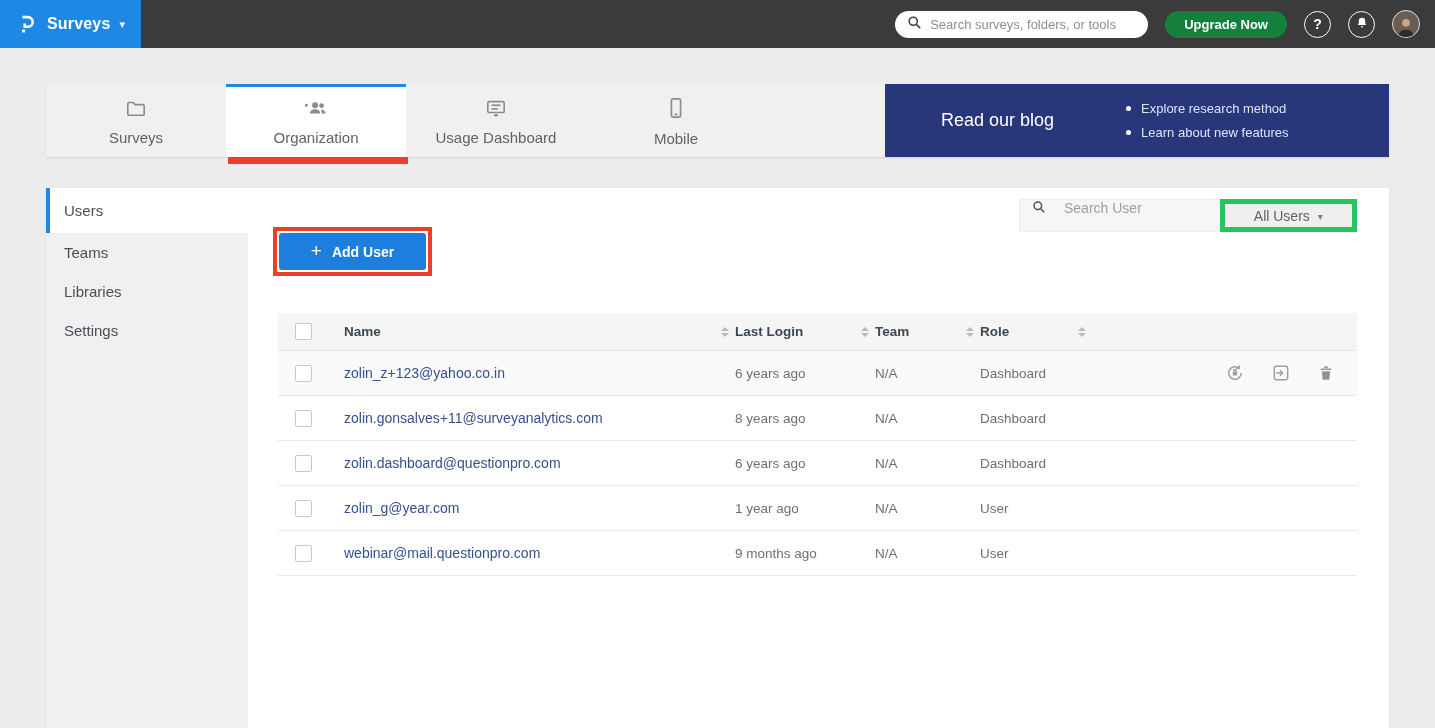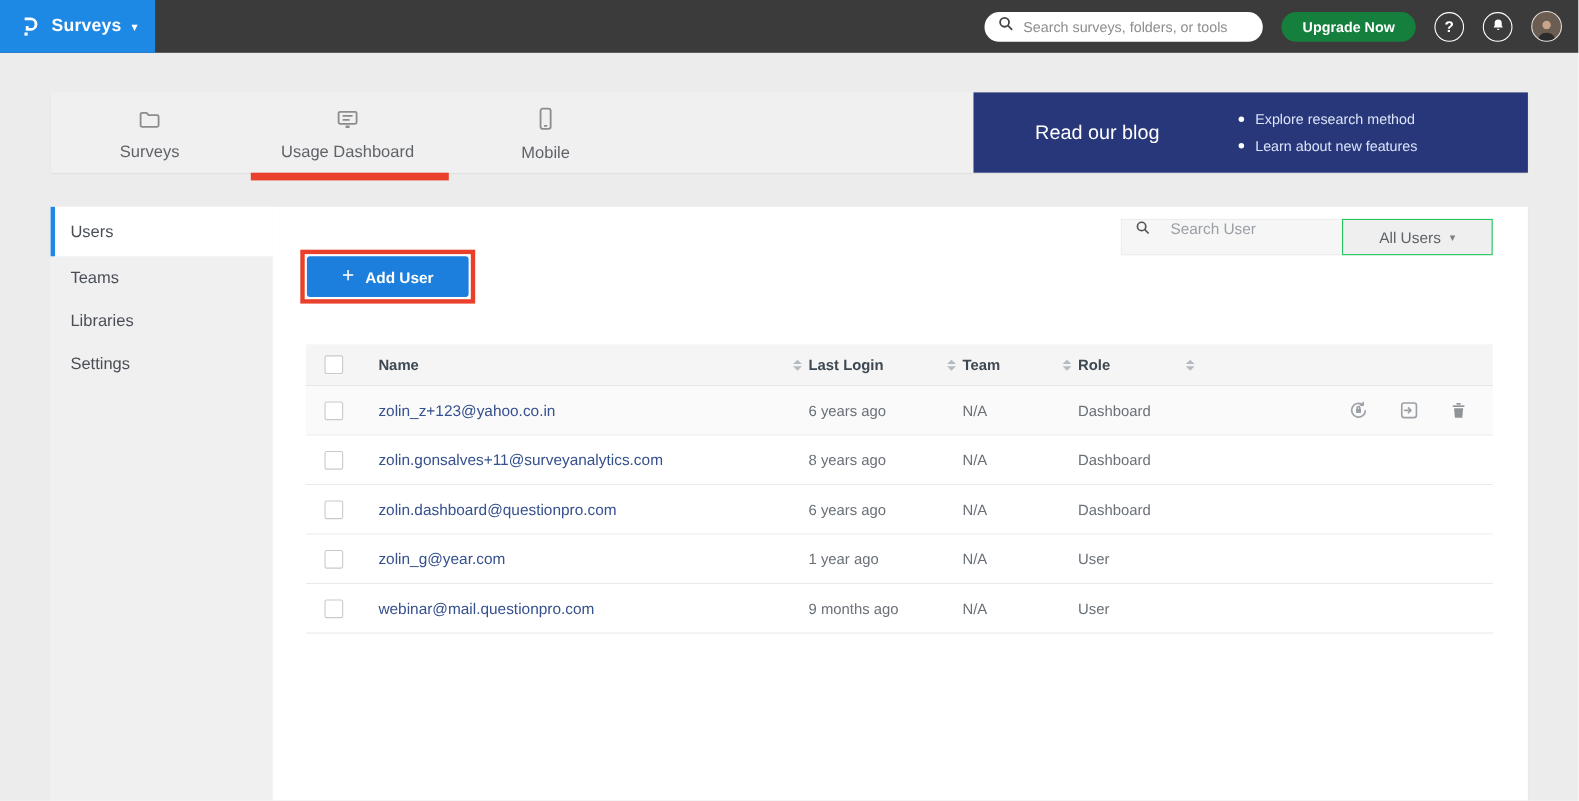--- a/index.html
+++ b/index.html
@@ -37,21 +37,21 @@
   .main-card { margin:31px 46px 0 46px; height:540px; background:#fff; display:flex; box-shadow:0 1px 2px rgba(0,0,0,.10); }
   .side-nav { width:202px; background:#f0f0f0; flex:none; }
   .side-item { height:39px; display:flex; align-items:center; padding-left:18px; font-size:15px; color:#4a4f57; cursor:pointer; }
   .side-item.active { height:45px; background:#fff; border-left:4px solid #1e88e5; padding-left:14px; }
 
   .content { flex:1; position:relative; }
   .toolbar-right { position:absolute; top:11px; right:32px; width:338px; height:33px; display:flex; }
   .user-search { width:203px; background:#f6f6f6; display:flex; align-items:flex-start; gap:18px; padding:0 12px; border:1px solid #ededed; border-right:none; }
   .user-search input { border:none; outline:none; background:transparent; font-size:14px; color:#444; width:100%; font-family:"Liberation Sans",sans-serif; }
   .user-search input::placeholder { color:#9aa0a6; }
-  .user-filter { width:139px; background:#efefef; border:1px solid #22c55e; display:flex; align-items:center; justify-content:center; gap:8px; font-size:14px; color:#5f6368; cursor:pointer; }
+  .user-filter { width:139px; background:#efefef; border:5px solid #22c55e; display:flex; align-items:center; justify-content:center; gap:8px; font-size:14px; color:#5f6368; cursor:pointer; }
   .user-filter .caret { color:#7a7f85; font-size:10px; }
 
   .annotation-box { position:absolute; top:39px; left:25px; border:4px solid #e8402a; padding:2px; }
   .add-user-btn { width:147px; height:37px; background:#1d7fdd; border:none; border-radius:3px; color:#fff; font-size:14px; font-weight:bold; display:flex; align-items:center; justify-content:center; gap:10px; cursor:pointer; font-family:"Liberation Sans",sans-serif; }
   .add-user-btn .plus { font-size:19px; font-weight:normal; margin-top:-2px; }
 
   
   .user-table { position:absolute; top:125px; left:30px; right:32px; }
   .tr { display:flex; align-items:center; }
   .thead { height:38px; background:#f5f5f5; border-bottom:1px solid #e6e6e6; }
@@ -120,20 +120,32 @@
 
 <nav class="tab-card">
   <div class="tab">
     <span>
       <svg width="22" height="20" viewBox="0 0 24 22" fill="none" stroke="#8c8c8c" stroke-width="1.8">
         <path d="M3 6.5a1.5 1.5 0 0 1 1.5-1.5H9l2 2.3h8.5A1.5 1.5 0 0 1 21 8.8v8.7a1.5 1.5 0 0 1-1.5 1.5h-15A1.5 1.5 0 0 1 3 17.5z"></path>
       </svg>
     </span>
     <span class="tab-label">Surveys</span>
   </div>
+  <div class="tab active">
+    <span>
+      <svg width="26" height="20" viewBox="0 0 28 20" fill="#8c8c8c">
+        <path d="M2 7h3.2M3.6 5.4v3.2" stroke="#8c8c8c" stroke-width="1.8" fill="none"></path>
+        <circle cx="13" cy="7" r="3.2"></circle>
+        <path d="M7.5 16c0-3 2.5-4.6 5.5-4.6s5.5 1.6 5.5 4.6z"></path>
+        <circle cx="20" cy="7.4" r="2.6"></circle>
+        <path d="M19.5 11.6c2.8.2 4.8 1.7 4.8 4.4h-4z"></path>
+      </svg>
+    </span>
+    <span class="tab-label">Organization</span>
+  </div>
   <div class="tab">
     <span>
       <svg width="22" height="20" viewBox="0 0 24 22" fill="none" stroke="#8c8c8c" stroke-width="1.8">
         <rect x="3" y="4" width="18" height="12" rx="1.5"></rect>
         <line x1="7" y1="8" x2="17" y2="8"></line>
           <line x1="7" y1="12" x2="14" y2="12"></line>
         <line x1="10" y1="19" x2="14" y2="19" stroke-width="2.4"></line>
       </svg>
     </span>
     <span class="tab-label">Usage Dashboard</span>

